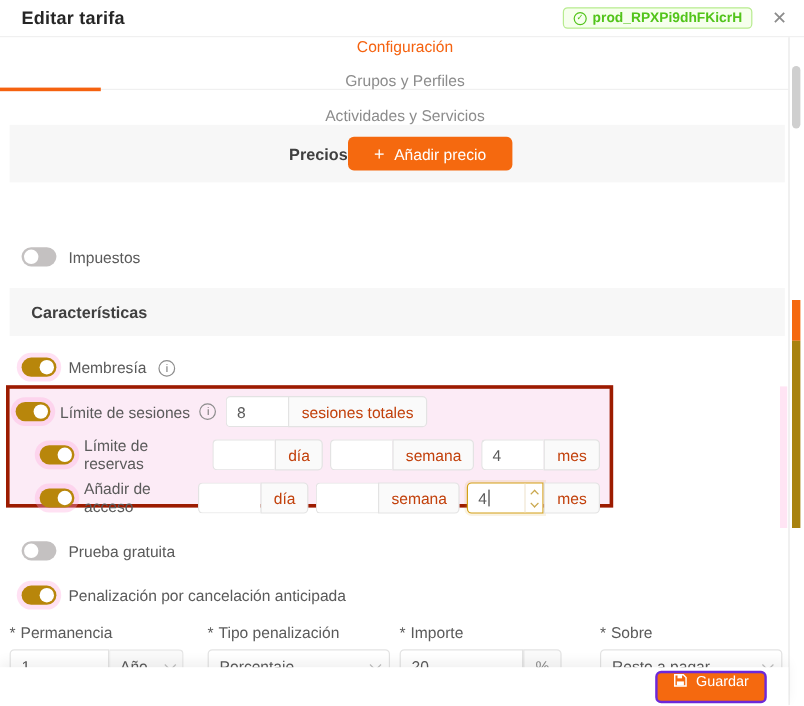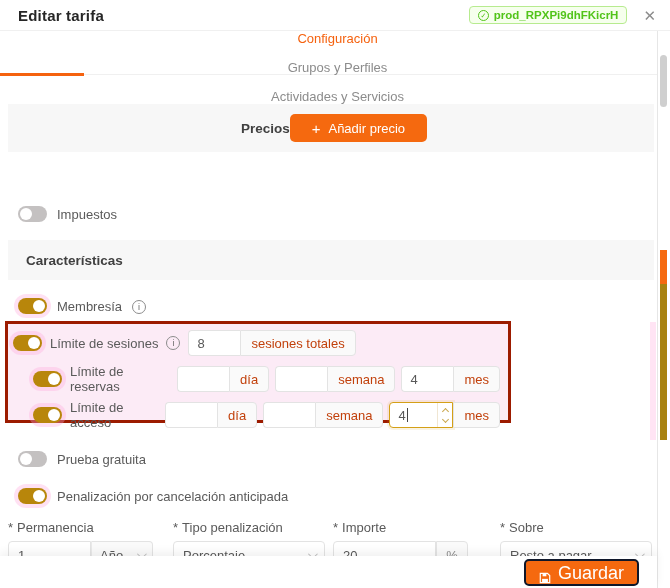--- a/index.html
+++ b/index.html
@@ -108,23 +108,23 @@
          display:flex; align-items:center; justify-content:center; color:#8c8c8c; }
   .dchev { margin-left:auto; width:7px; height:7px; border-right:1.5px solid #bfbfbf;
          border-bottom:1.5px solid #bfbfbf; transform:rotate(45deg) translateY(-2px); }
 
   
   .footer { position:absolute; top:556px; left:0; right:13px; height:32px; background:#fff;
          box-shadow:0 -4px 10px rgba(0,0,0,.06); display:flex; align-items:center;
          justify-content:flex-end; gap:10px; padding:0 18px; z-index:5; }
   .btn-cancel { height:26px; padding:0 16px; background:#fff; border:1px solid #d9d9d9;
          border-radius:5px; color:#595959; font-size:13px; cursor:pointer; font-family:inherit; }
-  .btn-save { height:27px; padding:0 13px; background:#f5690f; border:2px solid #0f172a;
-         border-radius:5px; color:#fff; font-size:18px; cursor:pointer; font-family:inherit;
-         display:flex; align-items:flex-end; gap:7px; }
+  .btn-save { height:27px; padding:0 13px; background:#f5690f; border:2px solid #6d28d9;
+         border-radius:5px; color:#fff; font-size:12px; cursor:pointer; font-family:inherit;
+         display:flex; align-items:flex-start; gap:7px; }
 
   
   .scroll-line { position:absolute; top:0; bottom:0; right:12px; width:1px; background:#e6e6e6; }
   .scroll-thumb { position:absolute; right:3px; top:55px; height:52px; width:7px;
          background:#cfcfcf; border-radius:4px; }
   .mark-orange { position:absolute; right:3px; top:250px; height:34px; width:7px; background:#f5690f; }
   .mark-olive  { position:absolute; right:3px; top:284px; height:156px; width:7px; background:#a8820f; }
   .mark-pink   { position:absolute; right:14px; top:322px; height:118px; width:6px;
          background:#ffd9f0; opacity:.7; }
 </style>
@@ -210,21 +210,21 @@
           <input class="iinput" value="4" style="">
           <span class="iaddon">mes</span>
         </div>
       </div>
     </div>
 
     <div class="limit-row indent">
       <div class="switch on halo">
           <div class="knob"></div>
         </div>
-      <span class="tlabel">Límite de acceso</span>
+      <span class="tlabel">Añadir de acceso</span>
       <div class="ggap">
         <div class="igroup">
           <input class="iinput" value="" style="">
           <span class="iaddon">día</span>
         </div>
         <div class="igroup">
           <input class="iinput" value="" style="">
           <span class="iaddon">semana</span>
         </div>
         <div class="igroup">

